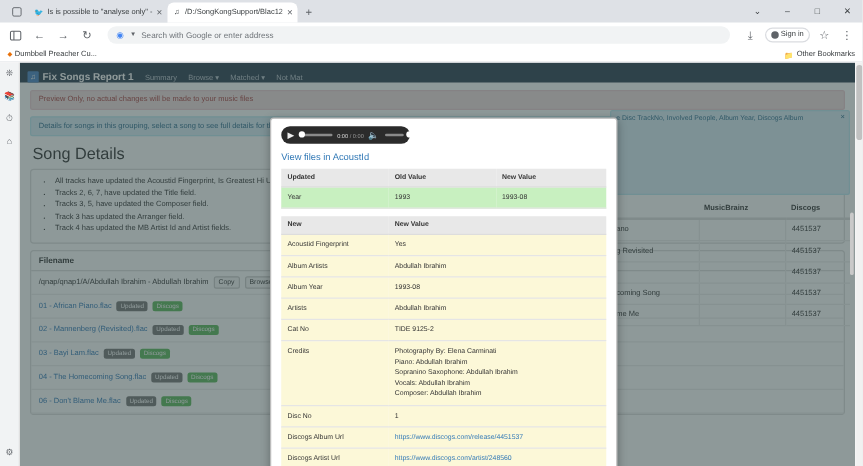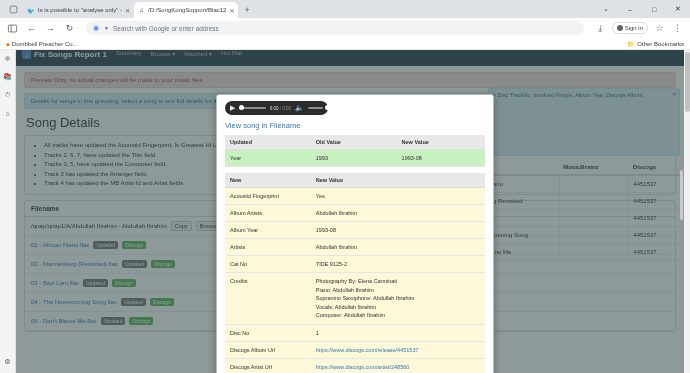--- a/index.html
+++ b/index.html
@@ -120,21 +120,21 @@
 
   .page {
     position: absolute; left: 16px; top: 0;
     width: 668px; height: 323px; background: #ffffff;
     overflow: hidden;
   }
 
   
   .appnav {
     height: 16px; background: #2c3e50;
-    display: flex; align-items: flex-start; padding: 0 6px; gap: 9px;
+    display: flex; align-items: flex-end; padding: 0 6px; gap: 9px;
   }
   .brand {
     display: flex; align-items: center; gap: 3px;
     color: #fff; font-size: 8px; font-weight: bold;
   }
   .brand-logo {
     width: 9px; height: 9px; background: #4a86c5;
     border-radius: 1px; color: #fff; font-size: 6px;
     display:flex;align-items:center;justify-content:center;
   }
@@ -494,21 +494,21 @@
             <span>0:00</span>
             <span class="dur">/</span>
             <span class="dur">0:00</span>
           </span>
           <span class="ap-icon">🔈</span>
           <span class="ap-vol">
             <span class="ap-knob"></span>
           </span>
         </div>
 
-        <a class="acoustid-link">View song in Filename</a>
+        <a class="acoustid-link">View files in AcoustId</a>
 
         <table class="mtable">
           <thead>
             <tr>
               <th class="col-a">Updated</th>
               <th class="col-b">Old Value</th>
               <th class="col-c">New Value</th>
             </tr>
           </thead>
           <tbody>

